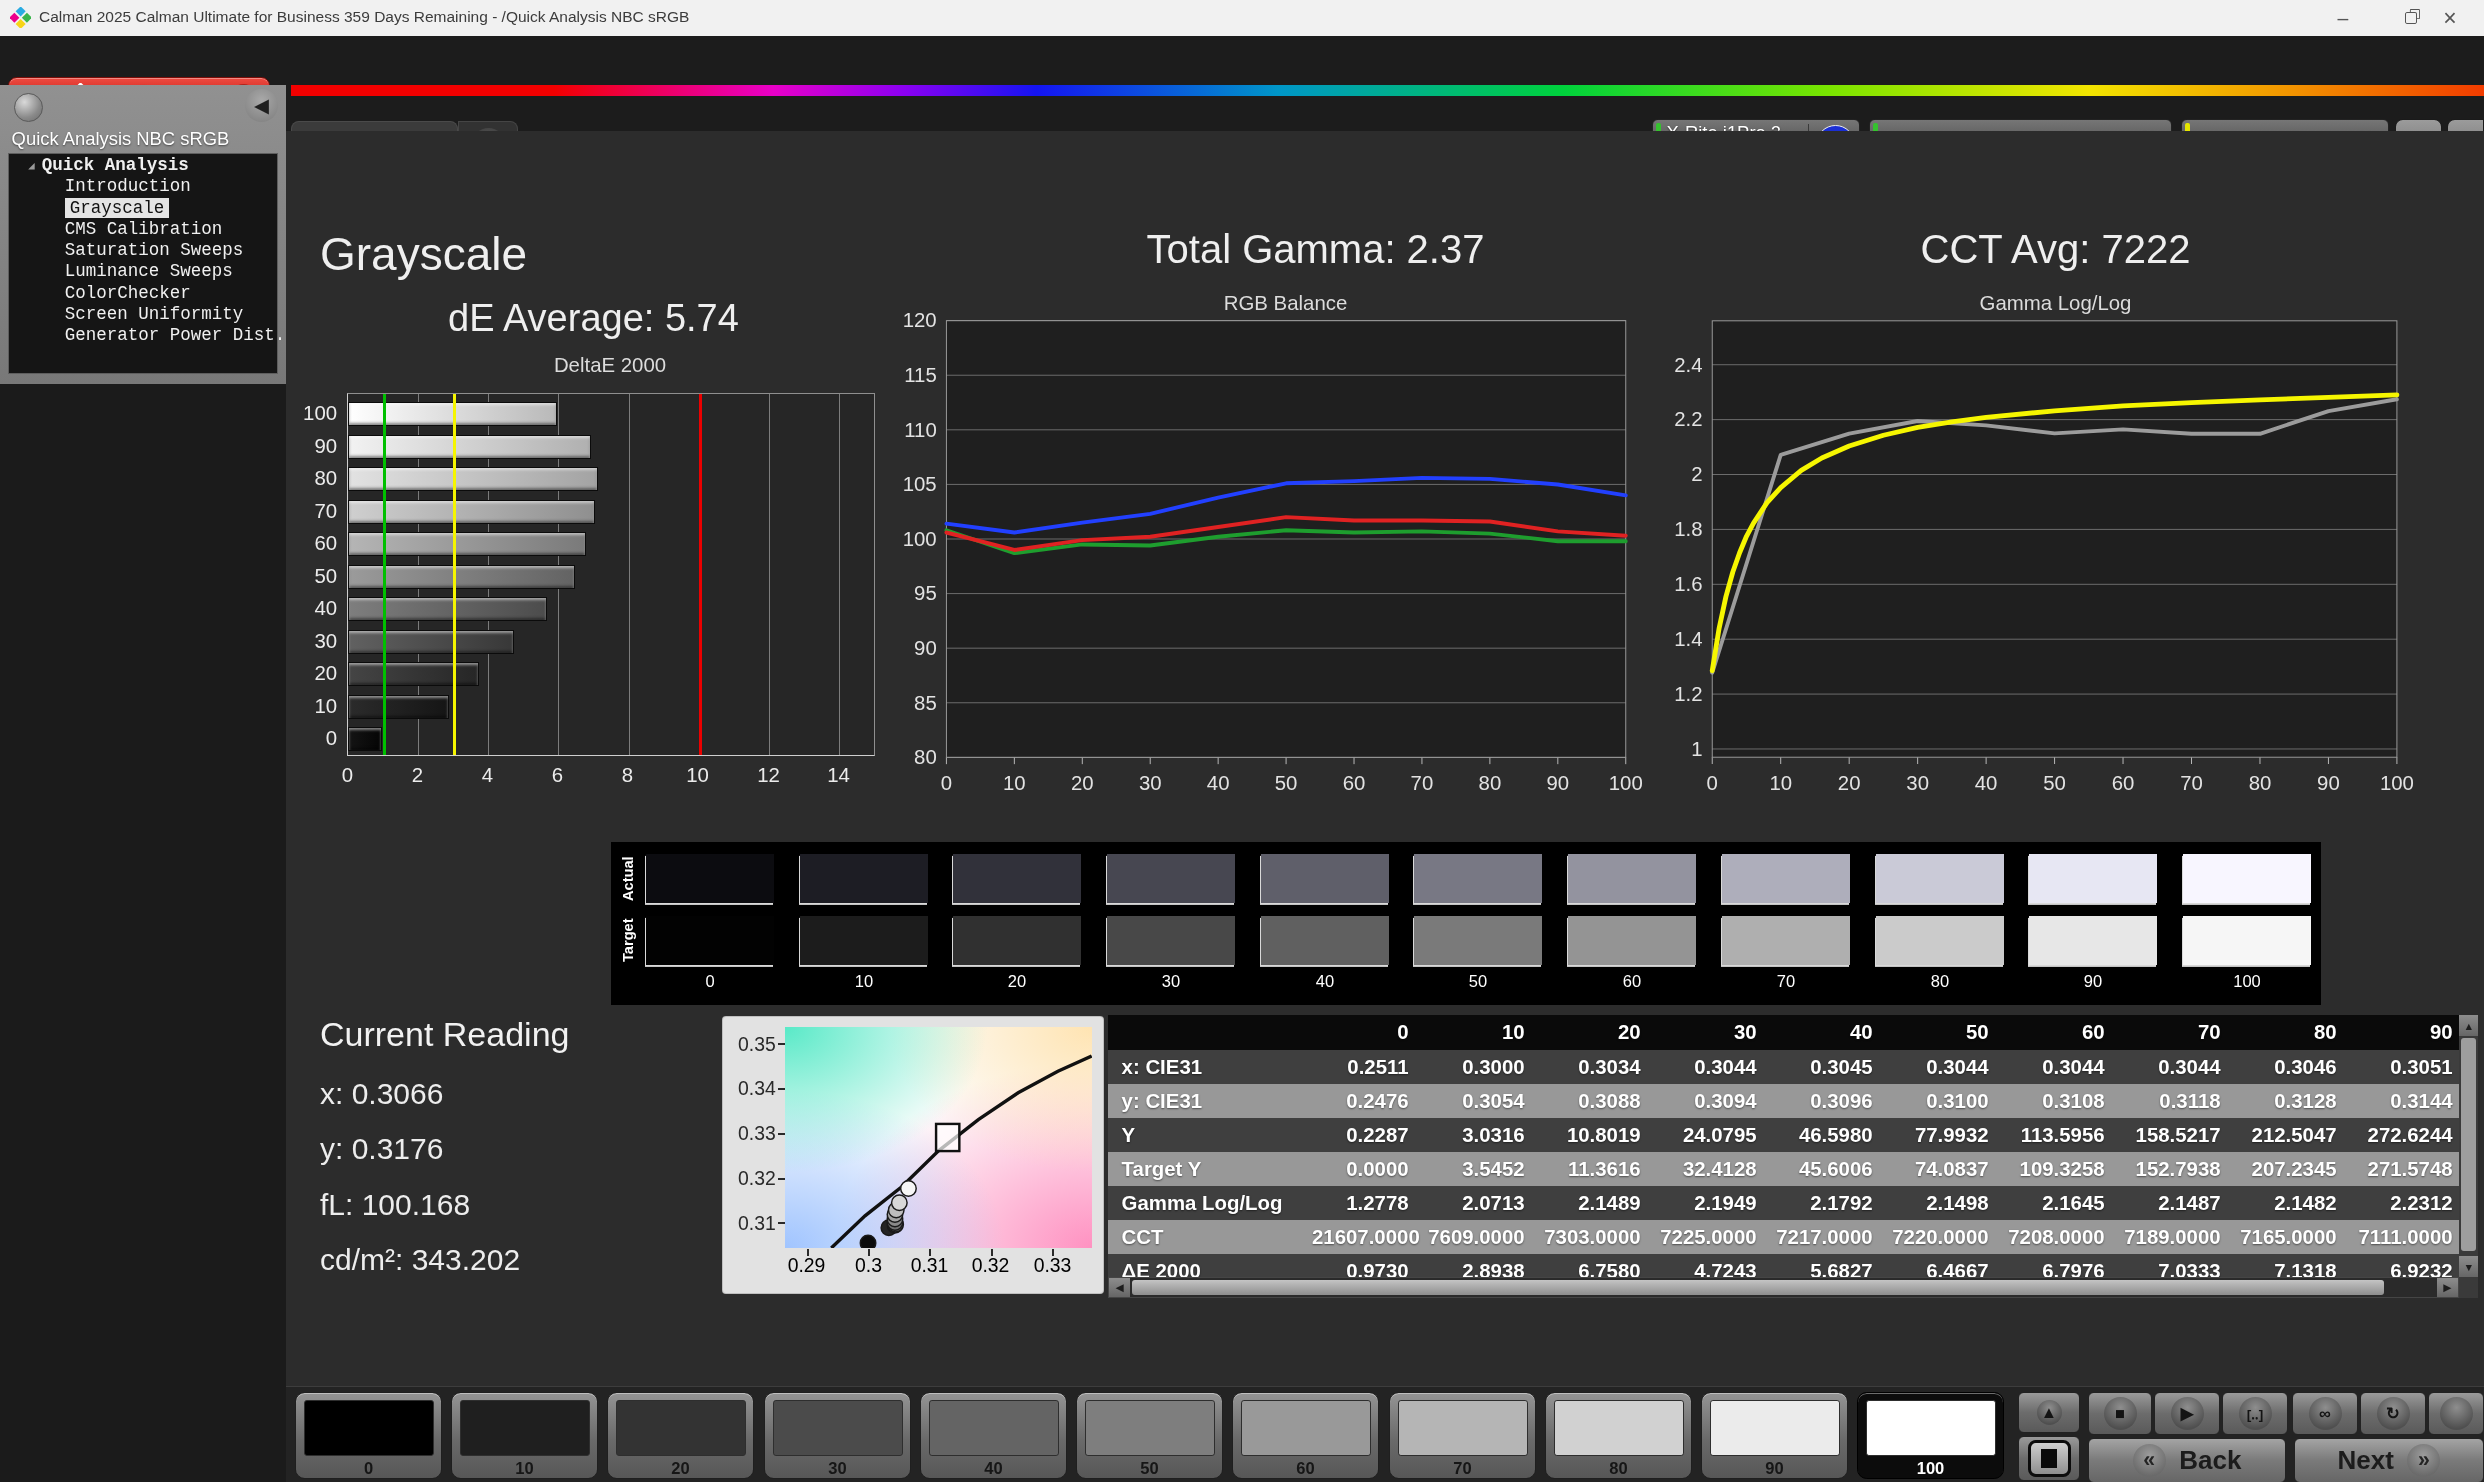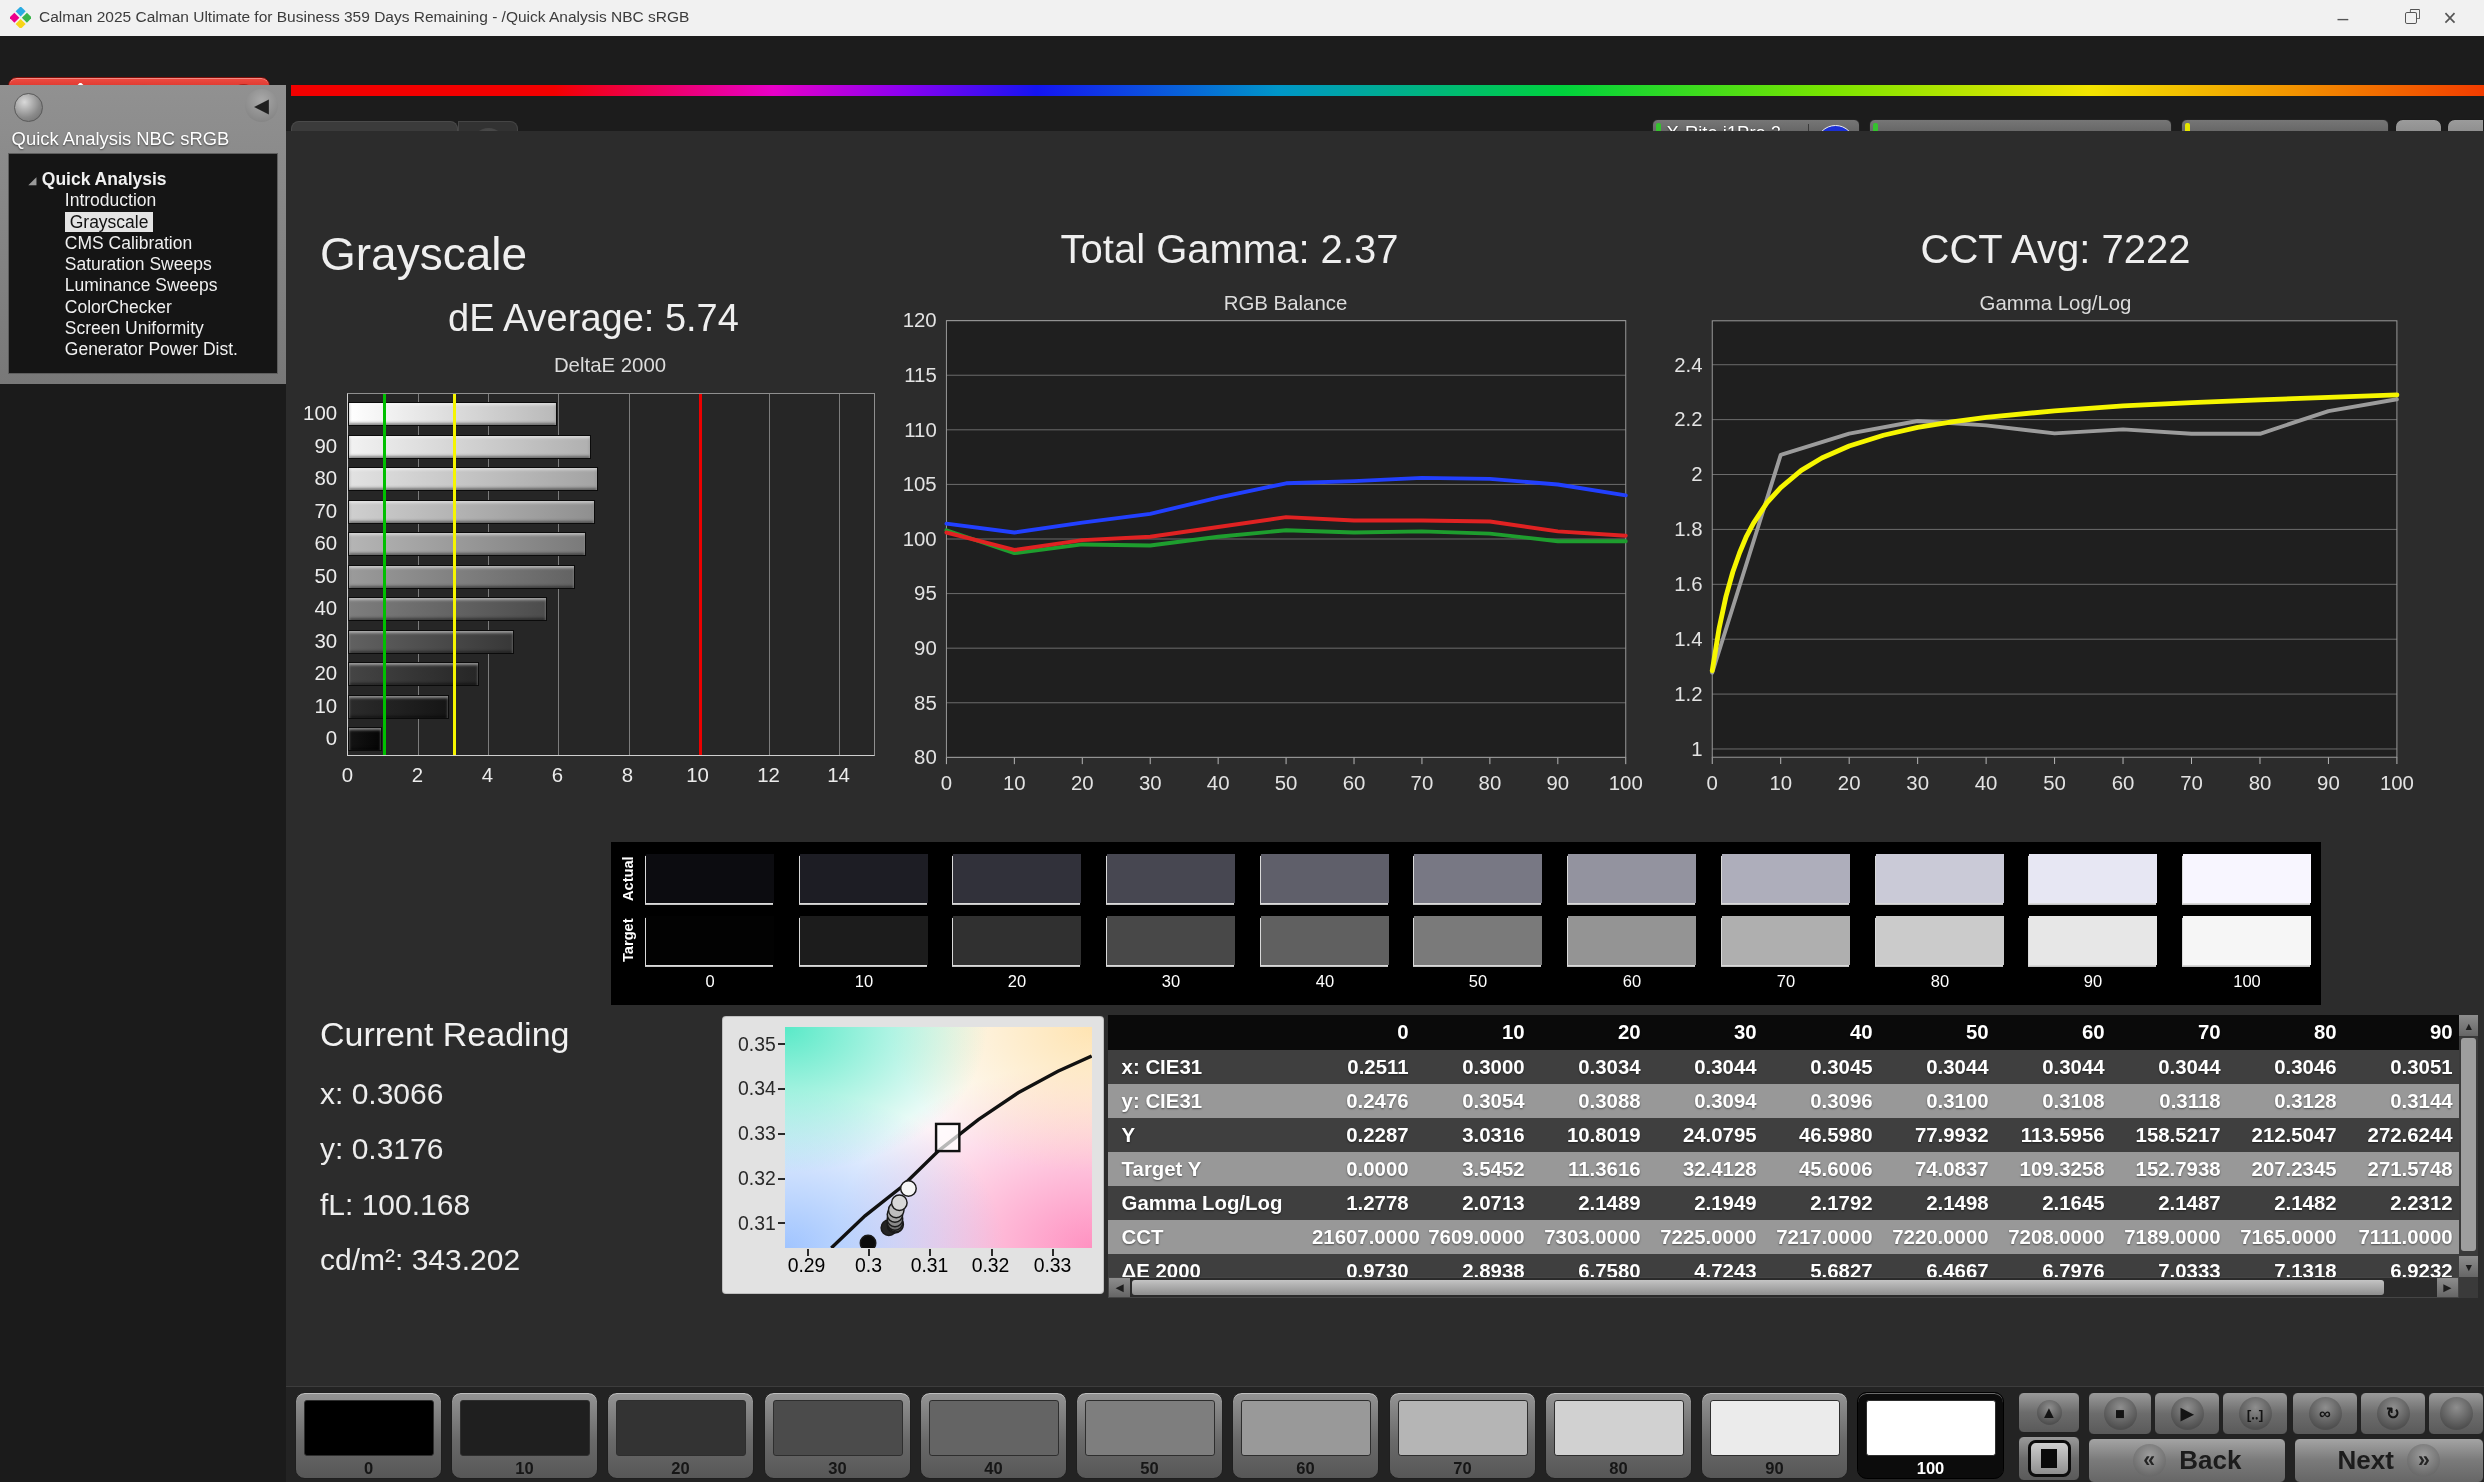--- a/index.html
+++ b/index.html
@@ -59,32 +59,32 @@
     font-size:17.5px;color:#f2f2f2;box-sizing:border-box;}
   
   #sidebar{left:0;top:85px;width:286px;height:299px;background:linear-gradient(180deg,#919191,#787878);}
   #side-circle{position:absolute;left:13.6px;top:7.8px;width:29px;height:29px;border-radius:50%;
     background:radial-gradient(circle at 35% 30%,#d9d9d9,#8a8a8a 60%,#6a6a6a);border:1px solid #5a5a5a;box-sizing:border-box;}
   #side-collapse{position:absolute;left:245px;top:3.9px;width:33px;height:33px;border-radius:50%;
     background:radial-gradient(circle at 50% 35%,#a9a9a9,#858585 80%);color:#1f1f1f;font-size:19.4px;
     display:flex;align-items:center;justify-content:center;}
   #side-title{position:absolute;left:11.6px;top:43px;font-size:18.4px;color:#fff;text-shadow:0 1px 1.9px rgba(0,0,0,.5);white-space:nowrap;}
   #tree{position:absolute;left:7.8px;top:68px;width:270px;height:221px;background:#151515;border:1px solid #5e5e5e;
-    box-sizing:border-box;padding-top:15px;}
+    box-sizing:border-box;padding-top:1px;font-family:Liberation Mono, monospace;}
   .trow{height:21.3px;line-height:21.3px;font-size:17.5px;color:#f0f0f0;white-space:nowrap;}
   .trow .caret{display:inline-block;width:13.6px;margin-left:19.4px;font-size:10.7px;color:#9a9a9a;vertical-align:1px;}
   .trow .rootlbl{font-weight:700;}
   .trow.child{padding-left:56px;}
   .clbl.sel{background:#e4e4e4;color:#121212;padding:0 4.9px;}
   
   #main{left:286px;top:131px;width:2198px;height:1352px;background:#2c2c2c;}
   .heading{position:absolute;color:#efefef;white-space:nowrap;}
   #h-grayscale{left:320px;top:227px;font-size:46px;}
   #h-deavg{left:448px;top:297px;font-size:38px;}
-  #h-gamma{left:890px;top:227px;width:679px;text-align:center;font-size:40px;}
+  #h-gamma{left:976px;top:227px;width:679px;text-align:center;font-size:40px;}
   #h-cct{left:1713px;top:227px;width:685px;text-align:center;font-size:40px;}
   .charttitle{position:absolute;color:#dcdcdc;font-size:20.4px;text-align:center;}
   #t-de{left:347px;top:354px;width:526px;}
   #t-rgb{left:946px;top:292px;width:679px;}
   #t-gam{left:1713px;top:292px;width:685px;}
   
   #de-area{left:287px;top:384px;width:602px;height:423px;}
   #de-plot{position:absolute;left:60px;top:8.7px;width:526px;height:361px;background:#262626;
     border:1px solid #8f8f8f;border-left:1.9px solid #cfcfcf;border-bottom:1.9px solid #cfcfcf;box-sizing:content-box;}
   .vline{position:absolute;top:0;bottom:0;width:1px;background:#7c7c7c;z-index:1;}

